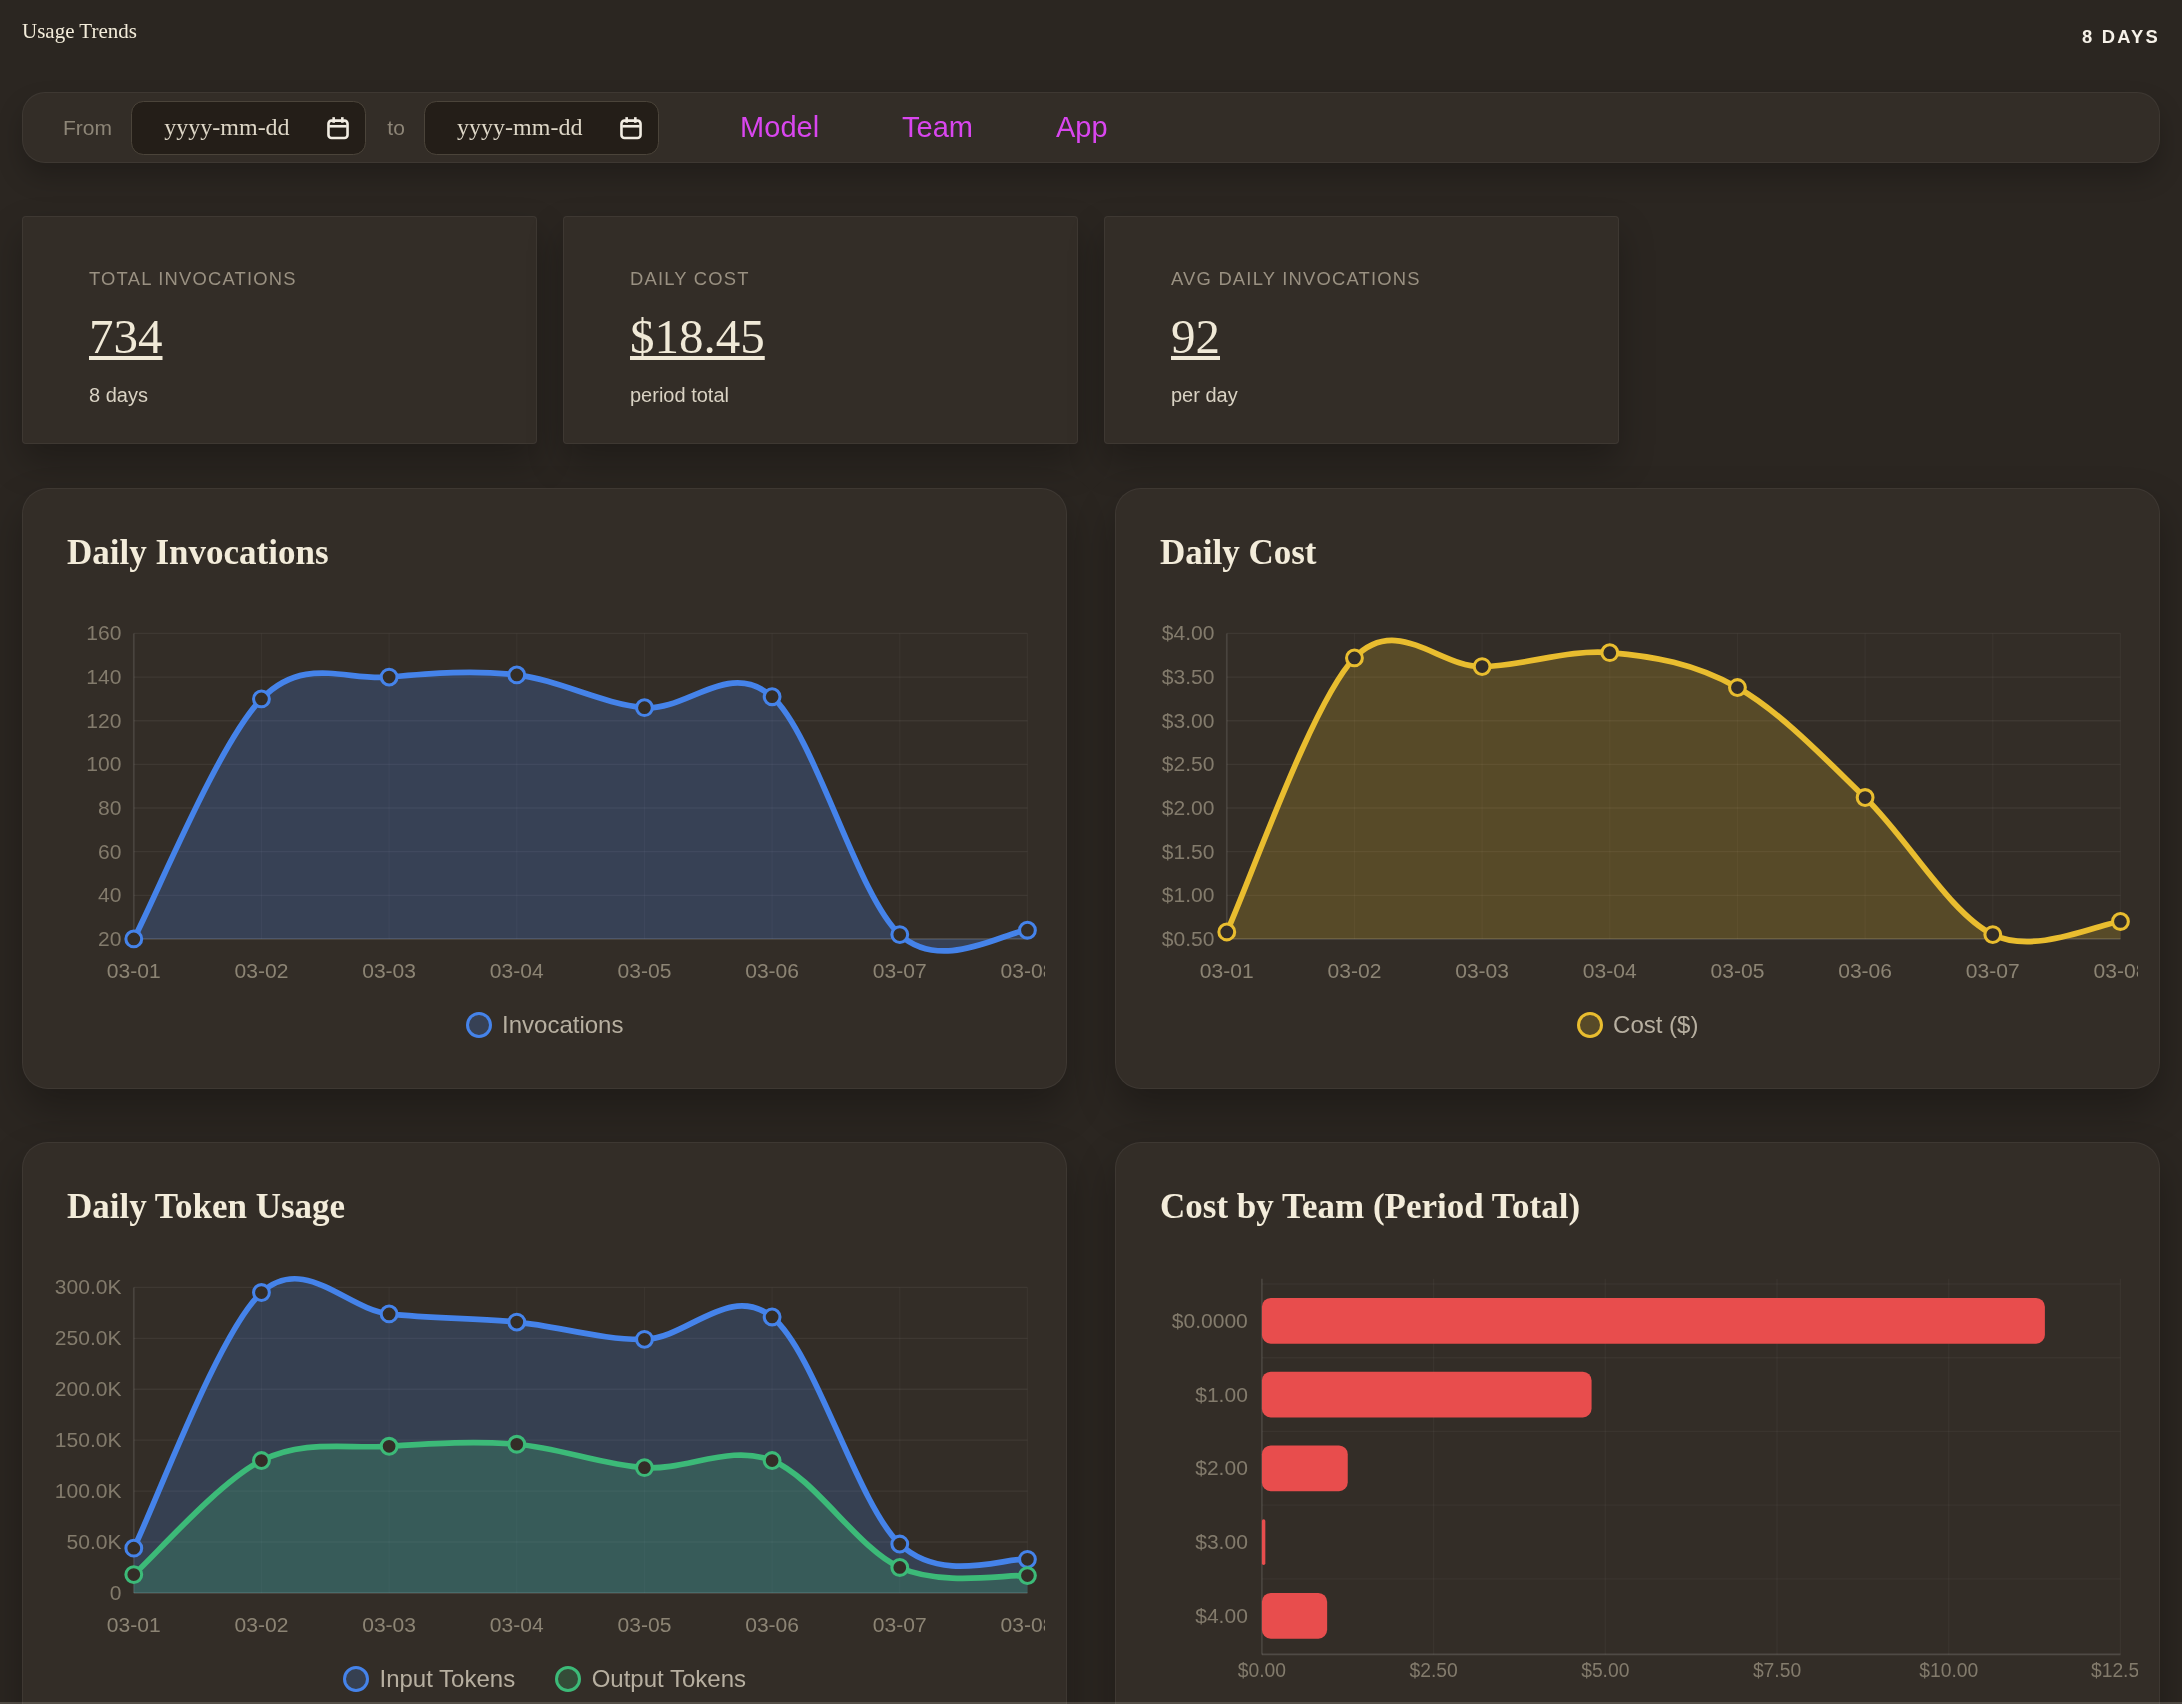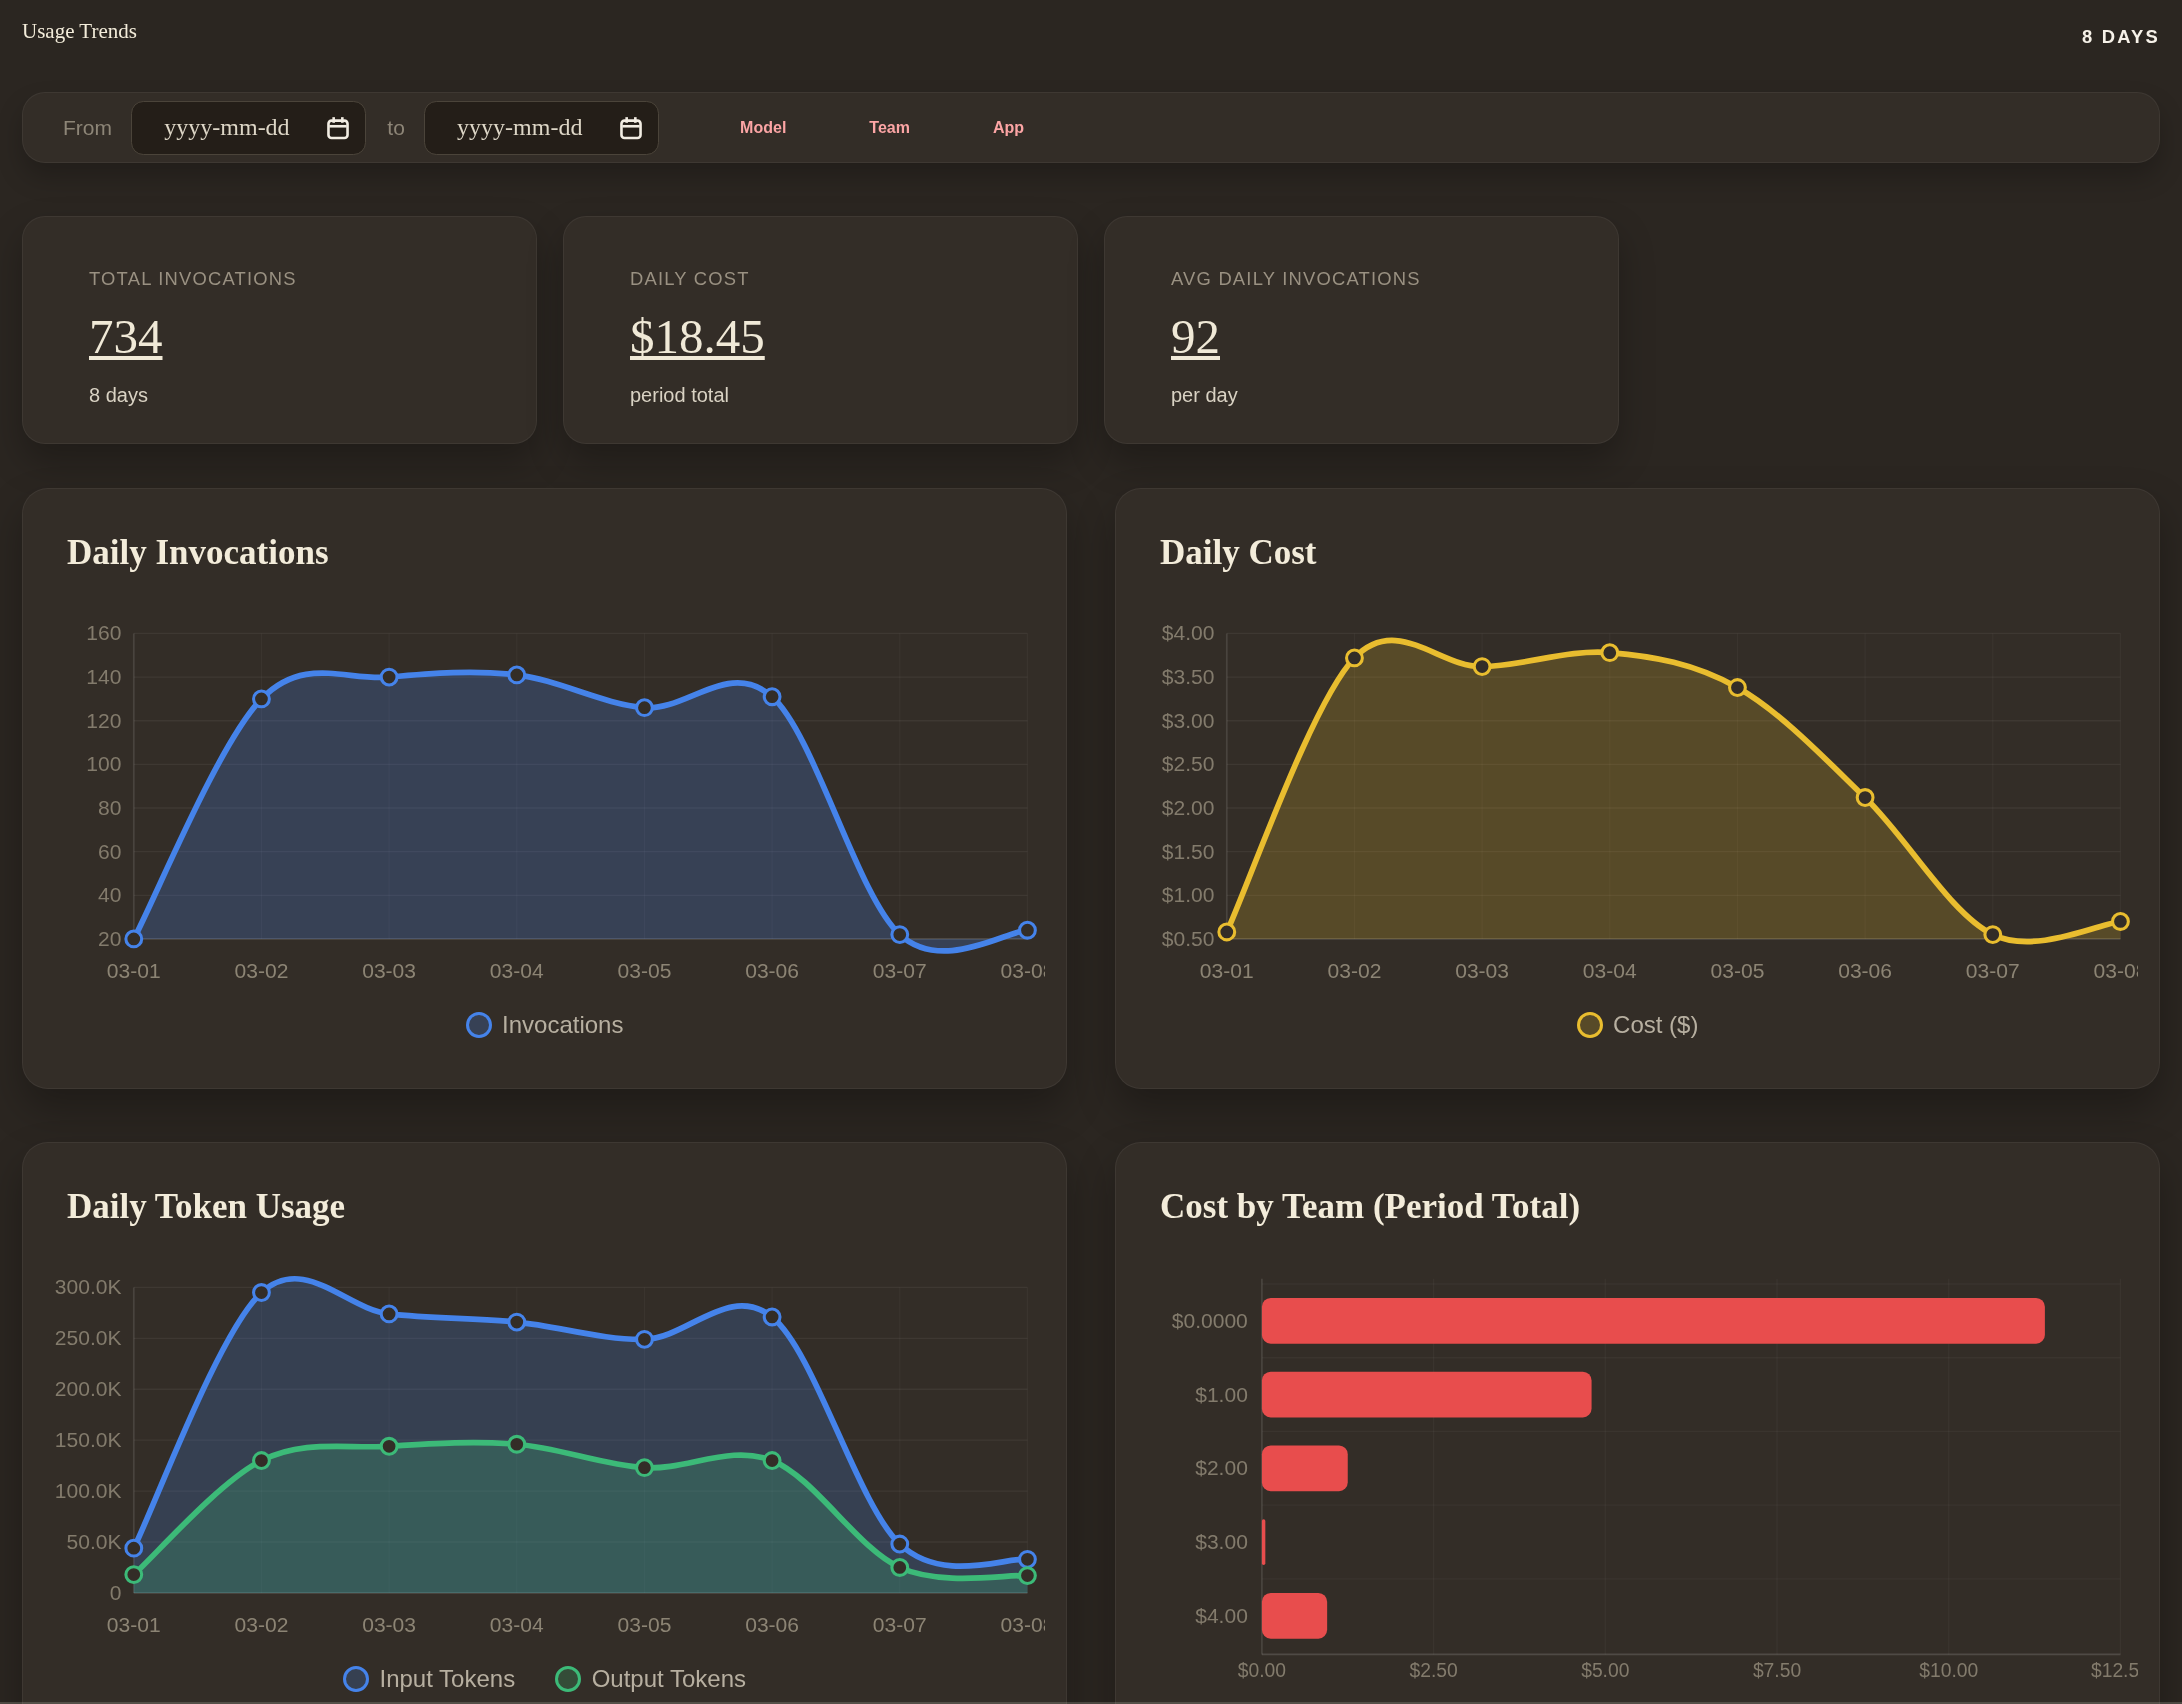--- a/index.html
+++ b/index.html
@@ -40,27 +40,27 @@
     background:transparent;border:none;outline:none;width:158px;
     font-family:"Liberation Serif","DejaVu Serif",serif;
     font-size:24px;color:#e8e1d2;margin-left:16px;
   }
   .dateinput input::placeholder{color:#ddd6c6;opacity:1;}
   .cal{display:flex;flex:none;}
   .to-label{margin-left:21px;}
   .fbtn{
     background:none;border:none;cursor:pointer;
     font-family:"Liberation Sans","DejaVu Sans",sans-serif;
-    font-size:16px;font-weight:bold;color:#fca5a5;margin-left:83px;padding:0;
+    font-size:29px;font-weight:normal;color:#d946ef;margin-left:83px;padding:0;
   }
   .fbtn:first-of-type{margin-left:81px;}
   
   .stats{margin-top:53px;display:grid;grid-template-columns:repeat(4,1fr);gap:26px;}
   .stat-card{
-    height:228px;border-radius:23px;background:#332d27;
+    height:228px;border-radius:4px;background:#332d27;
     border:1.3px solid rgba(255,255,255,0.055);
     box-shadow:0 17.6px 35px rgba(0,0,0,0.26);
     padding:51px 66px;box-sizing:border-box;
   }
   .stat-label{font-size:18.4px;letter-spacing:1.2px;color:#9a9182;}
   .stat-value{
     font-family:"Liberation Serif","DejaVu Serif",serif;
     font-size:49px;color:#f0e9d7;margin-top:21px;line-height:1.05;text-decoration:underline;
   }
   .stat-sub{font-size:20px;color:#d9d2c3;margin-top:21px;}

